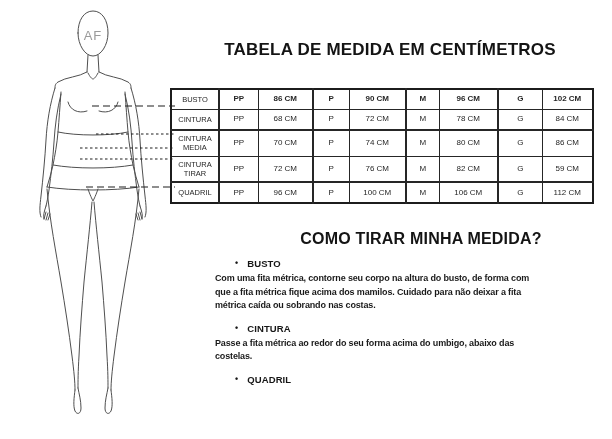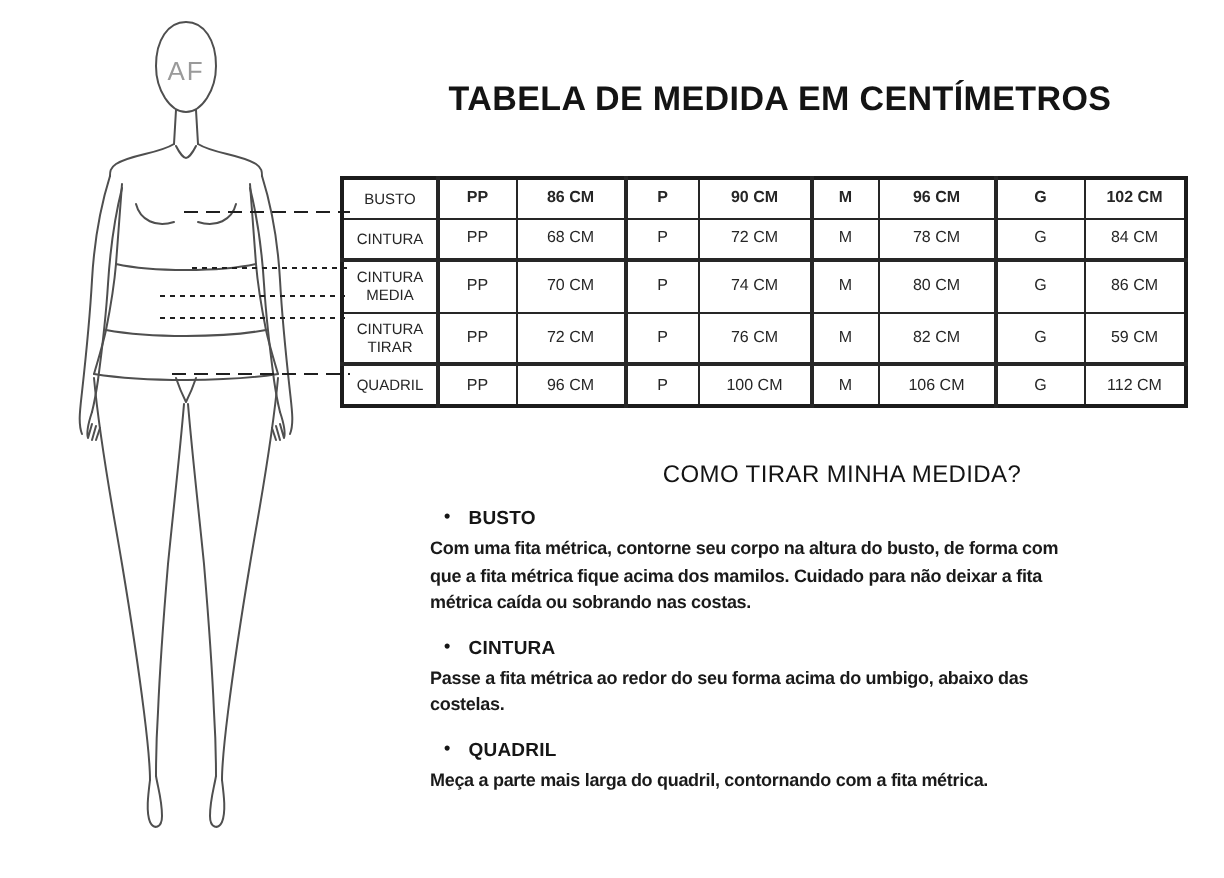--- a/index.html
+++ b/index.html
@@ -30,25 +30,25 @@
   .size-table td.g{border-left-width:2px;margin-top:48px;}
   .size-table tr.r0 td{font-weight:bold;}
   .size-table tr.r0 td:first-child{font-weight:normal;}
   .size-table tr.r2 td,.size-table tr.r4 td{border-top-width:2px;text-align:center;}
   .size-table td.lbl{font-size:7.5px;}
   tr.r0{height:20px;}tr.r1{height:21px;}tr.r2{height:26px;}
   tr.r3{height:26px;}tr.r4{height:21px;}
   
   .instructions{position:absolute;left:212px;top:230px;width:398px;}
   .inst-heading{
-    text-align:center;padding-left:20px;font-size:12px;font-weight:normal;
+    text-align:center;padding-left:20px;font-size:16px;font-weight:bold;
     letter-spacing:.2px;color:#141414;white-space:nowrap;
   }
   .inst-item{margin-top:10px;}
-  .inst-term{font-weight:bold;font-size:9.5px;margin-left:10px;letter-spacing:.1px;}
+  .inst-term{font-weight:bold;font-size:9.5px;margin-left:23px;letter-spacing:.1px;}
   .inst-term .bullet{display:inline-block;margin-right:9px;font-size:9px;transform:translateY(-1px);}
   .inst-text{
     font-weight:bold;font-size:9px;line-height:13.5px;margin-top:3px;
     margin-left:3px;white-space:pre;letter-spacing:-.15px;color:#1a1a1a;
   }
 </style>
 </head>
 <body>
 
 <svg class="croquis" width="200" height="439" viewBox="0 0 200 439" aria-hidden="true">
@@ -192,15 +192,14 @@
       <span class="bullet">•</span><span>CINTURA</span>
     </div>
     <div class="inst-text">Passe a fita métrica ao redor do seu forma acima do umbigo, abaixo das
 costelas.</div>
   </div>
 
   <div class="inst-item">
     <div class="inst-term">
       <span class="bullet">•</span><span>QUADRIL</span>
     </div>
-    <div class="inst-text">Meça a parte mais larga do quadril, contornando com a fita métrica.</div>
   </div>
 </div>
 
 </body></html>

